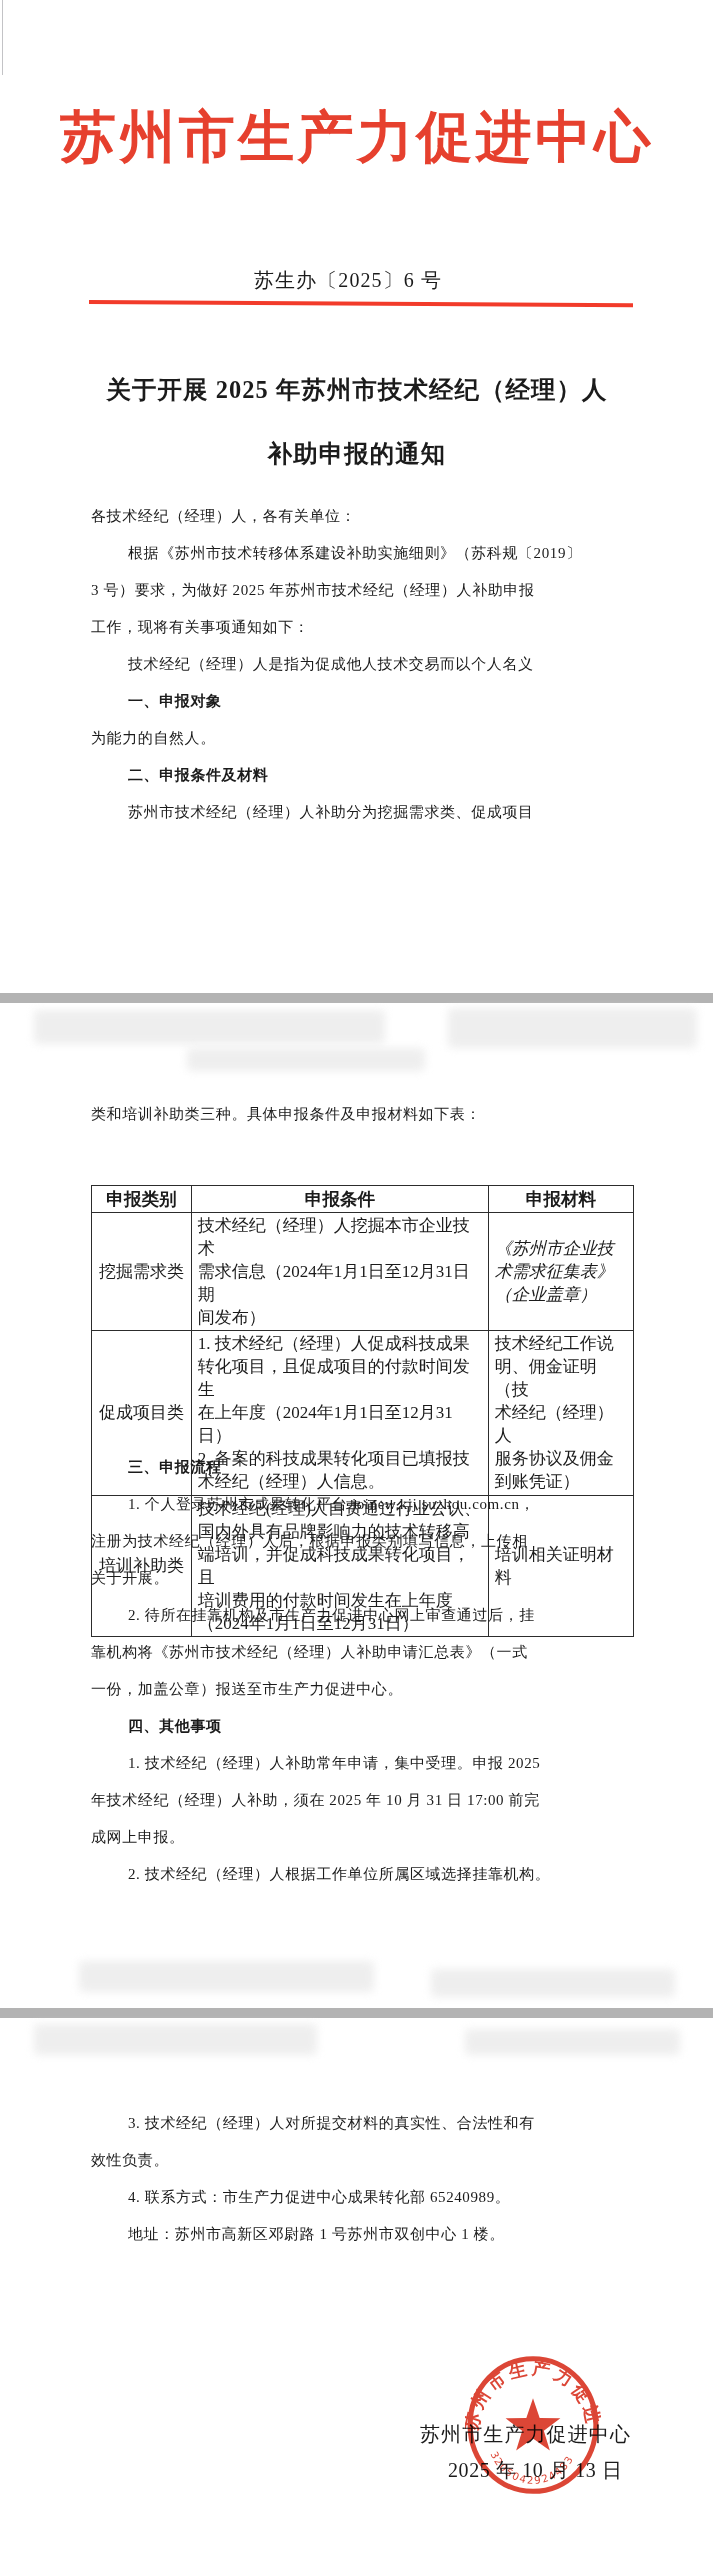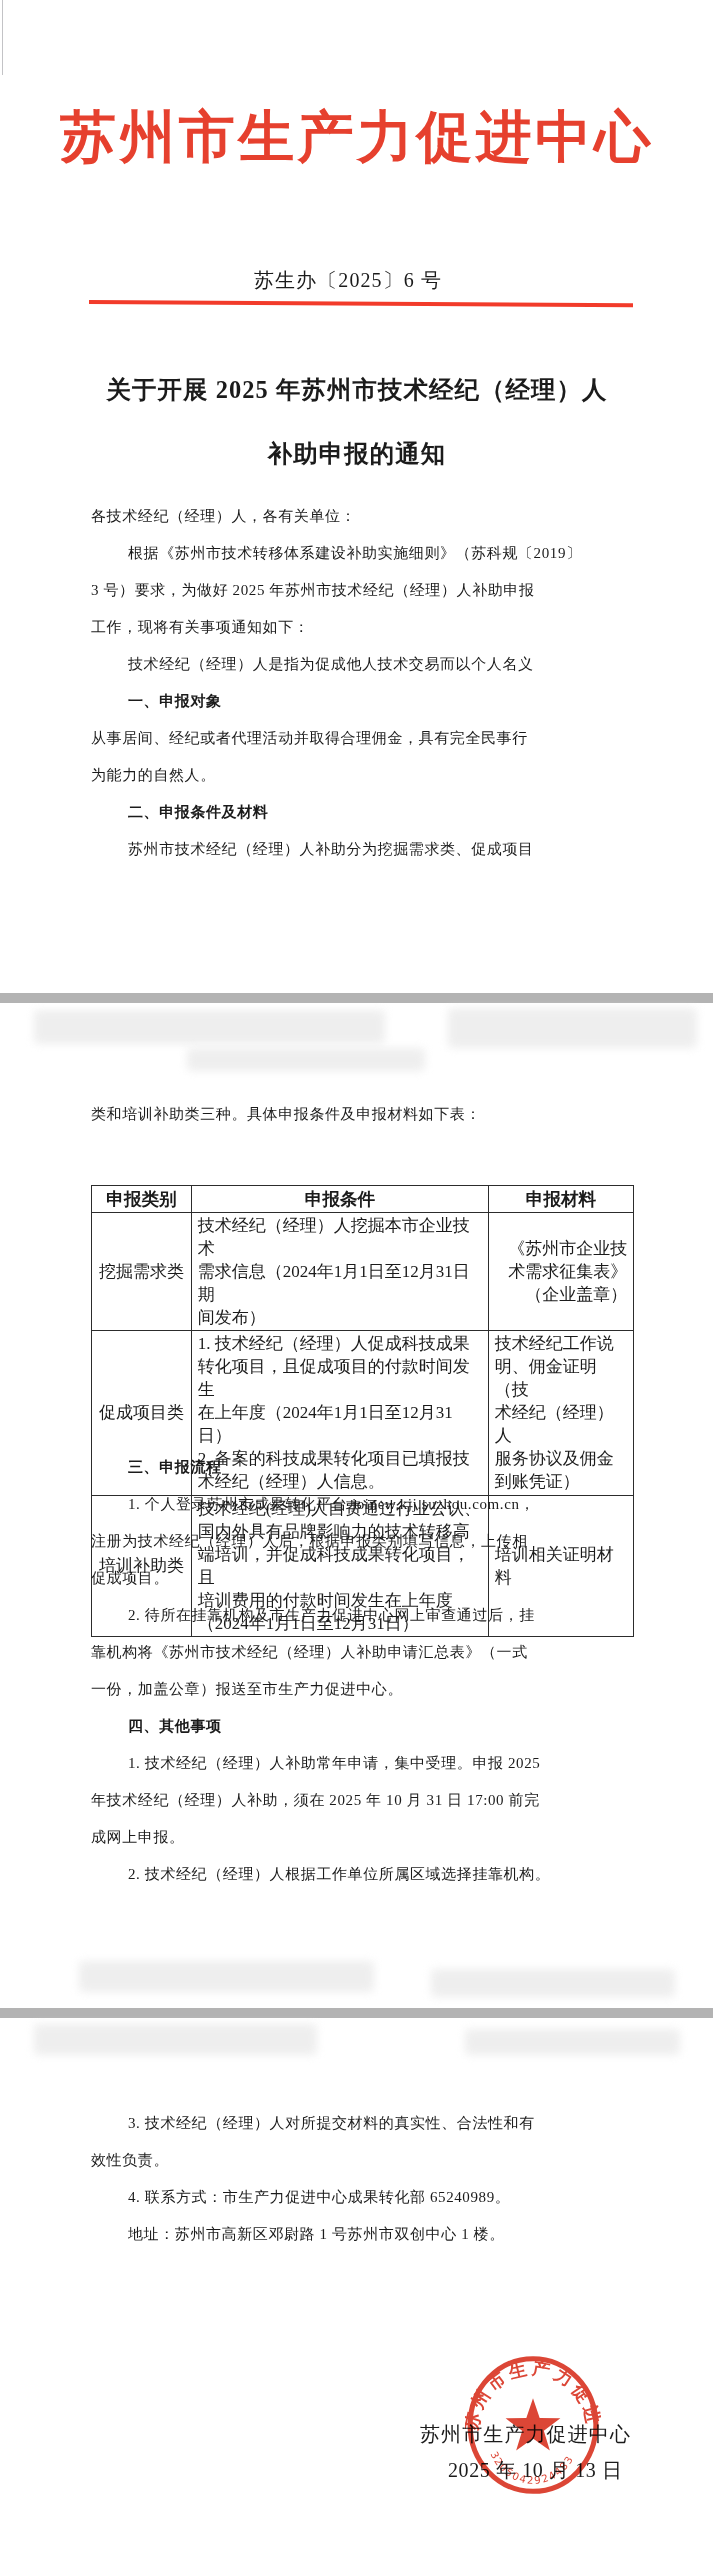--- a/index.html
+++ b/index.html
@@ -55,21 +55,21 @@
   }
   #apply-table th,#apply-table td{
     border:1.1px solid #2c2c2c;
     padding:1.1px 5.7px;vertical-align:middle;overflow:hidden;
   }
   #apply-table th{font-weight:bold;text-align:center;height:23px;font-size:17.6px;}
   #apply-table td{line-height:23px;}
   #apply-table .c1{text-align:center;}
   #apply-table .c2{text-align:left;white-space:pre-line;margin-left:22px;}
   #apply-table .c3{white-space:pre-line;}
-  #apply-table .mat-center{text-align:right;}
+  #apply-table .mat-center{text-align:left;font-style:italic;}
   #apply-table .mat-left{text-align:left;}
   #apply-table tbody tr:nth-child(1){height:67px;}
   #apply-table tbody tr:nth-child(2){height:113px;}
   #apply-table tbody tr:nth-child(3){height:113px;}
   
   .sig-org{position:absolute;left:420px;top:2421px;font-size:20px;letter-spacing:1.1px;white-space:nowrap;}
   .sig-date{position:absolute;left:448px;top:2457px;font-size:20px;letter-spacing:0.6px;white-space:nowrap;}
   #stamp{position:absolute;left:465px;top:2354px;mix-blend-mode:multiply;}
 </style>
 </head>
@@ -93,21 +93,20 @@
       <div class="line indent">根据《苏州市技术转移体系建设补助实施细则》（苏科规〔2019〕</div>
 
       <div class="line plain">3 号）要求，为做好 2025 年苏州市技术经纪（经理）人补助申报</div>
 
       <div class="line plain">工作，现将有关事项通知如下：</div>
 
       <div class="line indent">技术经纪（经理）人是指为促成他人技术交易而以个人名义</div>
 
       <div class="line heading">一、申报对象</div>
 
-      <div class="line plain">从事居间、经纪或者代理活动并取得合理佣金，具有完全民事行</div>
 
       <div class="line plain">为能力的自然人。</div>
 
       <div class="line heading">二、申报条件及材料</div>
 
       <div class="line indent">苏州市技术经纪（经理）人补助分为挖掘需求类、促成项目</div>
     </div>
 
   <div class="page-sep" id="sep1"></div>
   <div class="ghost" style="left:34px;top:1010px;width:351px;height:34px;"></div>
@@ -171,21 +170,21 @@
   </table>
 
   <div class="lines" style="top:1449px">
 
       <div class="line heading">三、申报流程</div>
 
       <div class="line indent">1. 个人登录苏州市成果转化平台 joinew.kjj.suzhou.com.cn，</div>
 
       <div class="line plain">注册为技术经纪（经理）人后，根据申报类别填写信息，上传相</div>
 
-      <div class="line plain">促成项目。</div>
+      <div class="line plain">关于开展。</div>
 
       <div class="line indent">2. 待所在挂靠机构及市生产力促进中心网上审查通过后，挂</div>
 
       <div class="line plain">靠机构将《苏州市技术经纪（经理）人补助申请汇总表》（一式</div>
 
       <div class="line plain">一份，加盖公章）报送至市生产力促进中心。</div>
 
       <div class="line heading">四、其他事项</div>
 
       <div class="line indent">1. 技术经纪（经理）人补助常年申请，集中受理。申报 2025</div>

